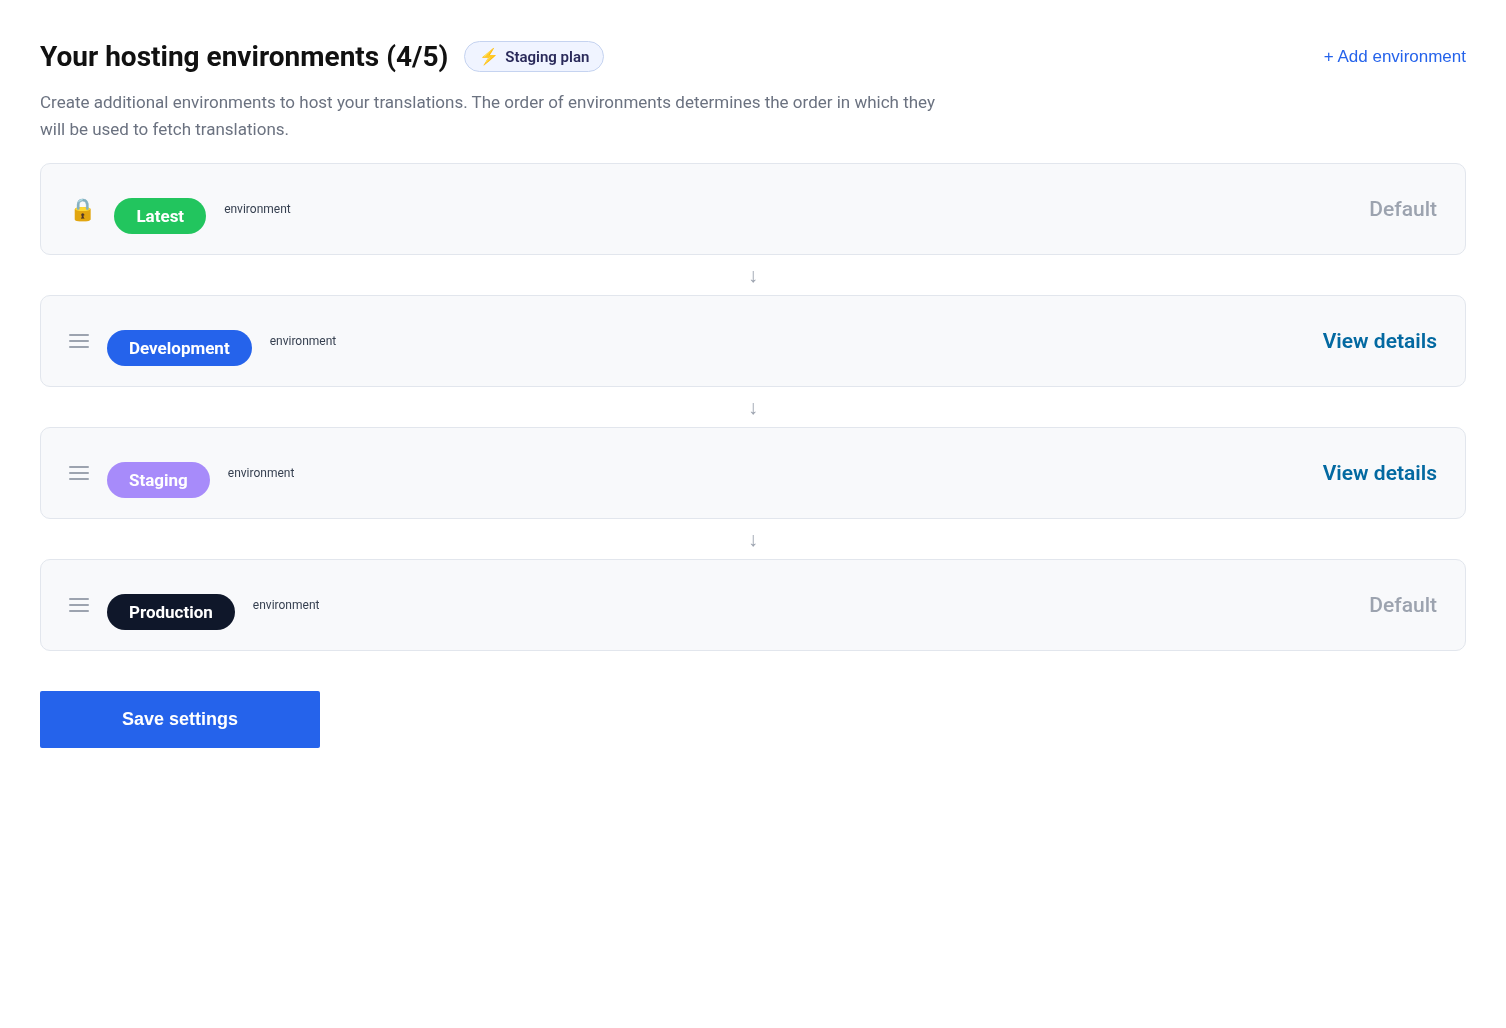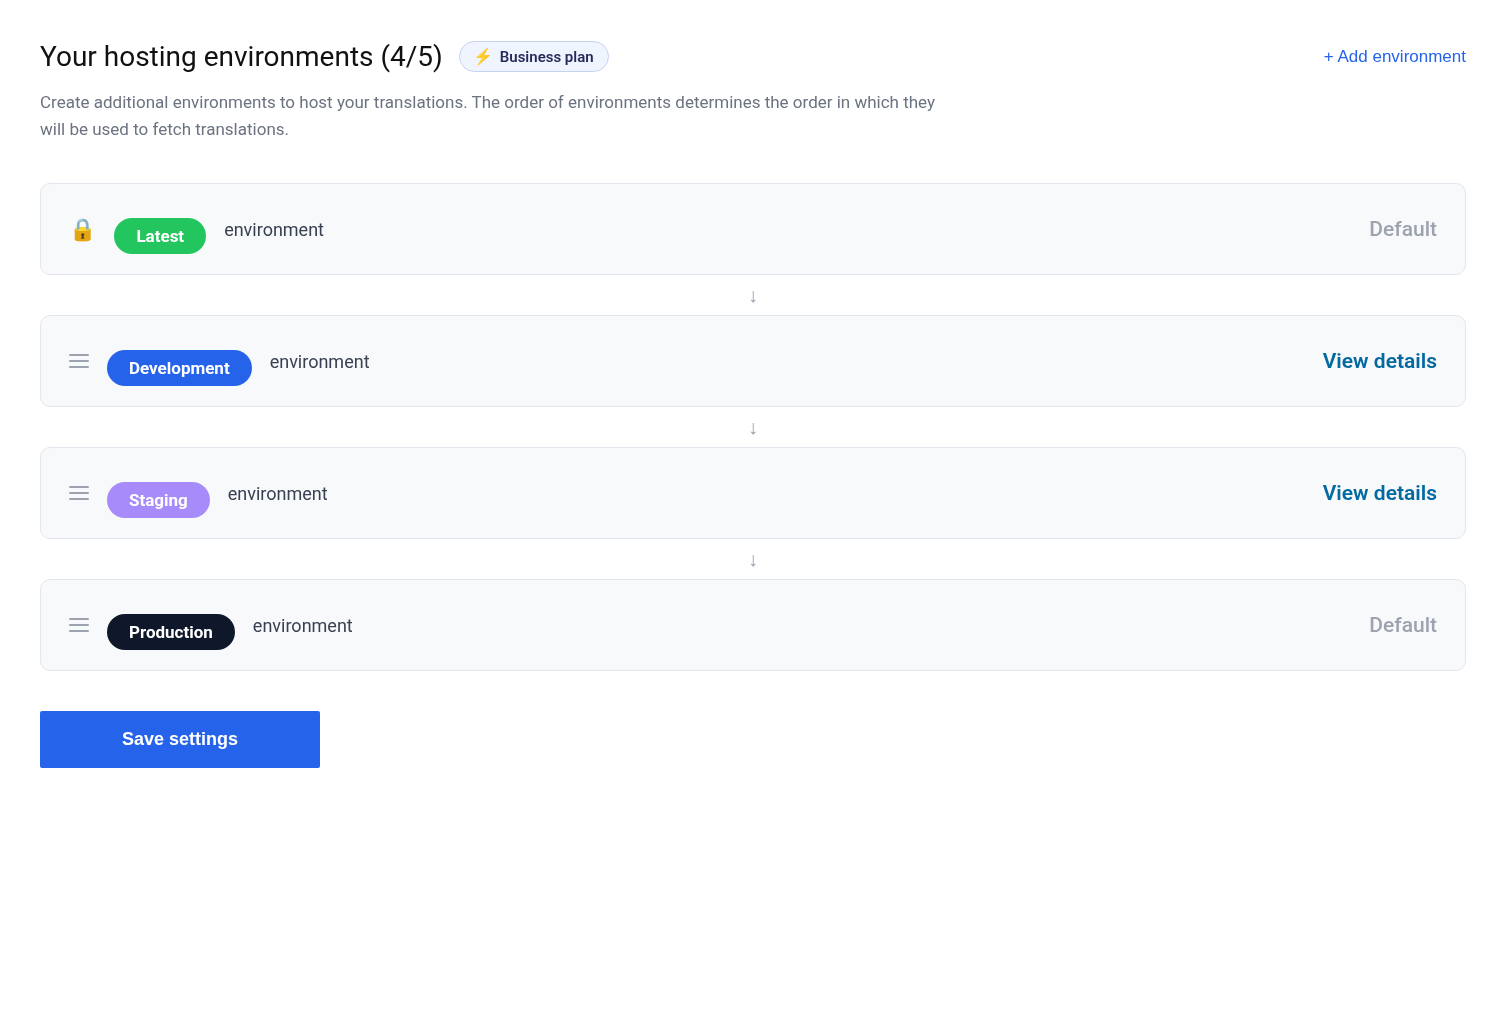--- a/index.html
+++ b/index.html
@@ -24,21 +24,21 @@
     }
 
     .header-left {
       display: flex;
       align-items: center;
       gap: 16px;
     }
 
     .page-title {
       font-size: 28px;
-      font-weight: 400;
+      font-weight: 700;
       color: #111111;
     }
 
     .plan-badge {
       display: inline-flex;
       align-items: center;
       gap: 6px;
       background: #f0f4ff;
       border: 1.5px solid #c5d3f0;
       border-radius: 999px;
@@ -62,21 +62,21 @@
       color: #2563eb;
       font-size: 17px;
       font-weight: 400;
       cursor: pointer;
     }
 
     .description {
       font-size: 17px;
       color: #6b7280;
       line-height: 1.6;
-      margin-bottom: 40px;
+      margin-bottom: 20px;
       max-width: 900px;
     }
 
     .env-list {
       display: flex;
       flex-direction: column;
       gap: 0;
     }
 
     .env-card {
@@ -137,21 +137,21 @@
 
     .env-name-badge.staging {
       background: #a78bfa;
     }
 
     .env-name-badge.production {
       background: #0f172a;
     }
 
     .env-label {
-      font-size: 18px;
+      font-size: 12px;
       color: #374151;
       font-weight: 400;
     }
 
     .env-card-right {
       font-size: 21px;
     }
 
     .env-card-right.default {
       color: #9ca3af;
@@ -191,21 +191,21 @@
 </head>
 <body>
 
 
 
 <div class="header-row">
   <div class="header-left">
     <h1 class="page-title">Your hosting environments (4/5)</h1>
     <div class="plan-badge">
       <span class="bolt">⚡</span>
-      <span>Business plan</span>
+      <span>Staging plan</span>
     </div>
   </div>
   <button class="add-env-btn">
     <span>+ Add environment</span>
   </button>
 </div>
 
 <p class="description">Create additional environments to host your translations. The order of environments determines the order in which they will be used to fetch translations.</p>
 
 <div class="env-list" id="env-list">

